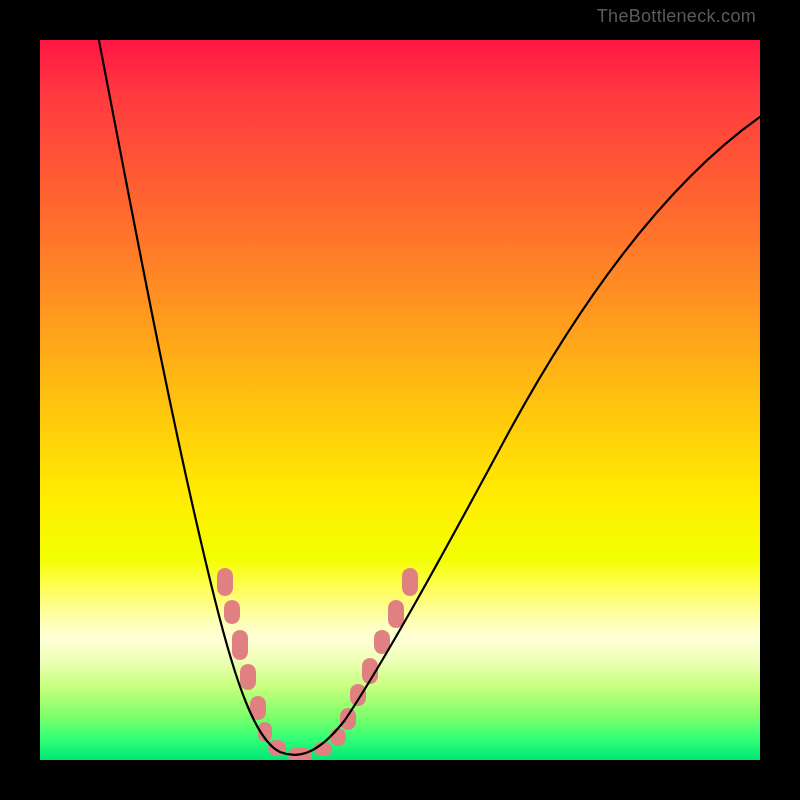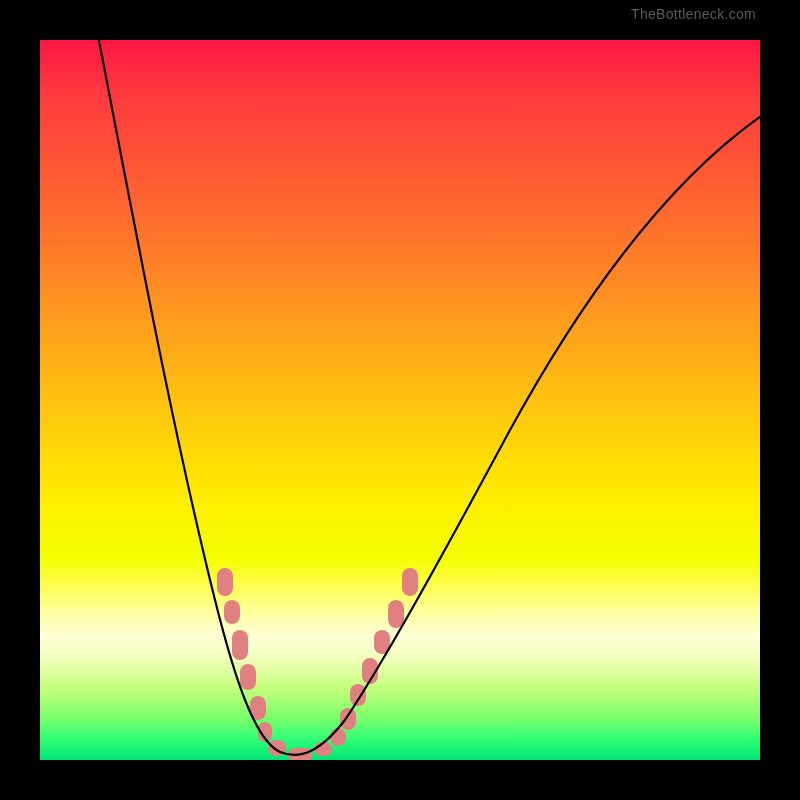--- a/index.html
+++ b/index.html
@@ -47,21 +47,21 @@
       #7dff6a 94%,
       #33ff77 97%,
       #00e676 100%
     );
   }
   .watermark {
     position: absolute;
     top: 6px;
     right: 44px;
     color: #5a5a5a;
-    font-size: 14px;
+    font-size: 18px;
     font-weight: 500;
     letter-spacing: 0.3px;
     user-select: none;
   }
   svg.curve {
     position: absolute;
     inset: 0;
   }
   .curve-path {
     fill: none;

